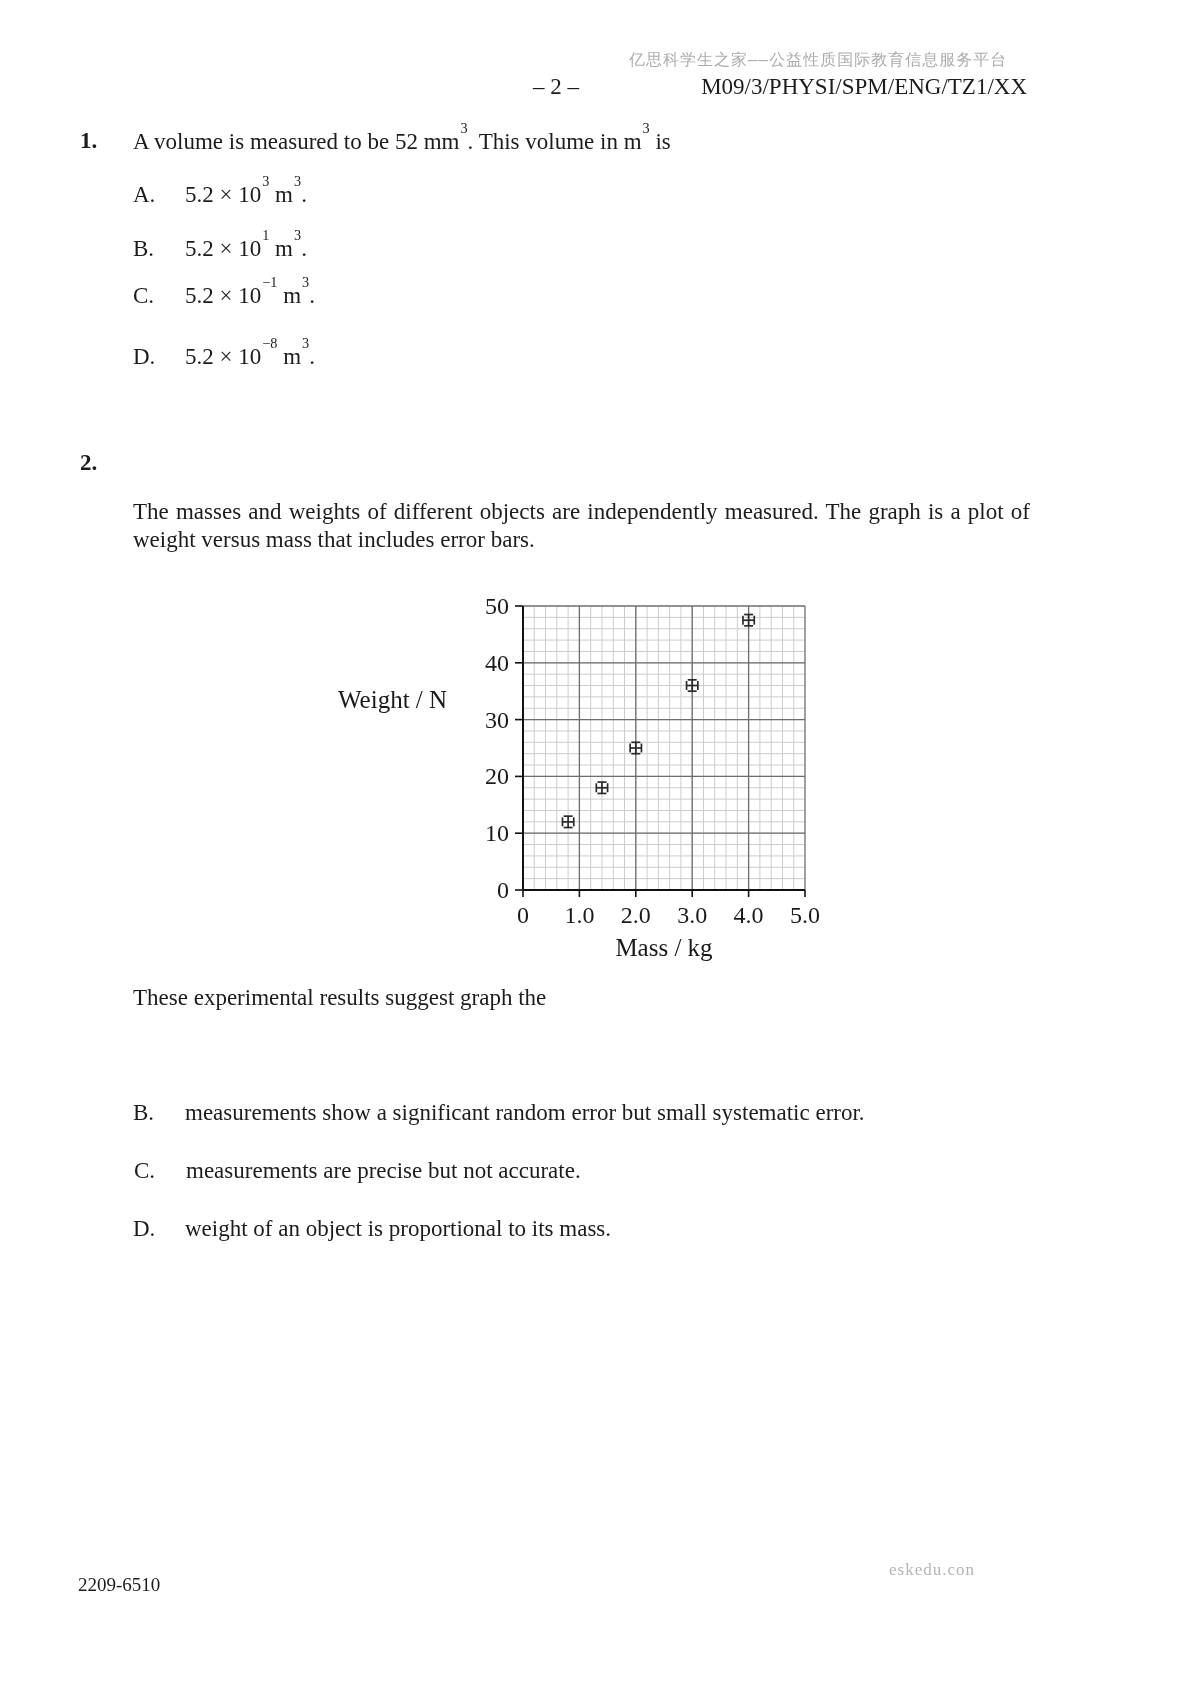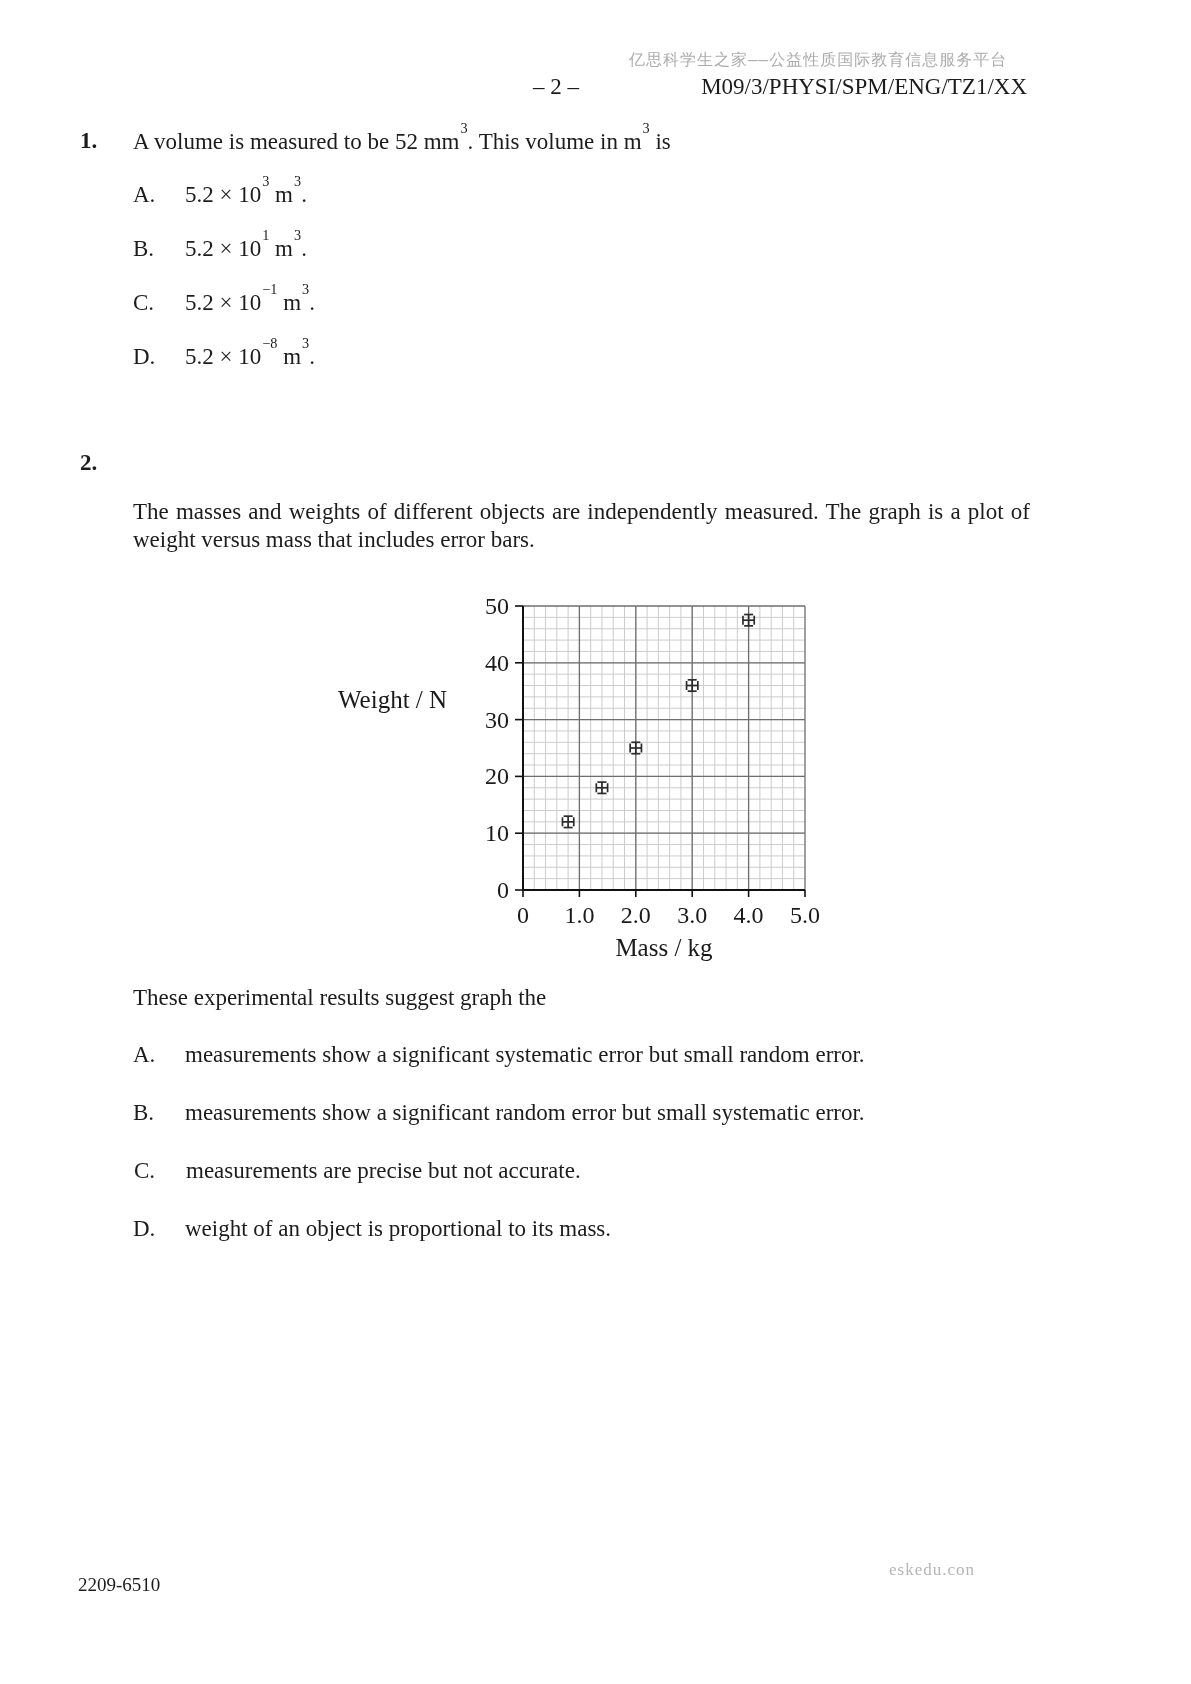--- a/index.html
+++ b/index.html
@@ -38,21 +38,21 @@
 
   <div class="abs watermark" style="left:629px;top:50px;">亿思科学生之家——公益性质国际教育信息服务平台</div>
   <div class="abs pagenum" style="left:533px;top:74px;">– 2 –</div>
   <div class="abs papercode" style="right:164px;top:74px;">M09/3/PHYSI/SPM/ENG/TZ1/XX</div>
 
   <div class="abs qnum" style="left:80px;top:128px;">1.</div>
   <div class="abs body-text" style="left:133px;top:128px;width:920px;"><span>A volume is measured to be 52 mm</span><sup>3</sup><span>.  This volume in m</span><sup>3</sup><span> is</span></div>
 
   <div class="abs body-text" style="left:133px;top:181px;"><span class="optletter">A.</span><span><span>5.2 × 10</span><sup>3</sup><span> m</span><sup>3</sup><span>.</span></span></div>
   <div class="abs body-text" style="left:133px;top:235px;"><span class="optletter">B.</span><span><span>5.2 × 10</span><sup>1</sup><span> m</span><sup>3</sup><span>.</span></span></div>
-  <div class="abs body-text" style="left:133px;top:289px;"><span class="optletter">C.</span><span><span>5.2 × 10</span><sup>−1</sup><span> m</span><sup>3</sup><span>.</span></span></div>
+  <div class="abs body-text" style="left:133px;top:282px;"><span class="optletter">C.</span><span><span>5.2 × 10</span><sup>−1</sup><span> m</span><sup>3</sup><span>.</span></span></div>
   <div class="abs body-text" style="left:133px;top:343px;"><span class="optletter">D.</span><span><span>5.2 × 10</span><sup>−8</sup><span> m</span><sup>3</sup><span>.</span></span></div>
 
   <div class="abs qnum" style="left:80px;top:450px;">2.</div>
   <div class="abs body-text" style="left:133px;top:450px;width:897px;">
     <div class="justify-line">The masses and weights of different objects are independently measured.  The graph is a plot of</div>
     <div>weight versus mass that includes error bars.</div>
   </div>
 
   <div class="abs" style="left:330px;top:548px;width:530px;height:420px;">
     <svg id="chart-svg" width="530" height="420" viewBox="0 0 530 420">
@@ -182,21 +182,20 @@
           <line x1="412.96000000000004" y1="67.69999999999999" x2="412.96000000000004" y2="76.69999999999999" stroke="#2b2b2b" stroke-width="1.7"></line>
           <line x1="424.24" y1="67.69999999999999" x2="424.24" y2="76.69999999999999" stroke="#2b2b2b" stroke-width="1.7"></line>
           <line x1="414.1" y1="66.51999999999998" x2="423.1" y2="66.51999999999998" stroke="#2b2b2b" stroke-width="1.7"></line>
           <line x1="414.1" y1="77.88" x2="423.1" y2="77.88" stroke="#2b2b2b" stroke-width="1.7"></line>
         </g>
       </svg>
   </div>
 
   <div class="abs body-text" style="left:133px;top:984px;">These experimental results suggest graph the</div>
 
-  <div class="abs body-text" style="left:133px;top:1041px;"><span class="optletter">A.</span><span>measurements show a significant systematic error but small random error.</span></div>
   <div class="abs body-text" style="left:133px;top:1099px;"><span class="optletter">B.</span><span>measurements show a significant random error but small systematic error.</span></div>
   <div class="abs body-text" style="left:134px;top:1157px;"><span class="optletter">C.</span><span>measurements are precise but not accurate.</span></div>
   <div class="abs body-text" style="left:133px;top:1215px;"><span class="optletter">D.</span><span>weight of an object is proportional to its mass.</span></div>
 
   <div class="abs footer-code" style="left:78px;top:1574px;">2209-6510</div>
   <div class="abs footer-site" style="right:216px;top:1560px;">eskedu.con</div>
 
 </div>
 
 </body></html>

